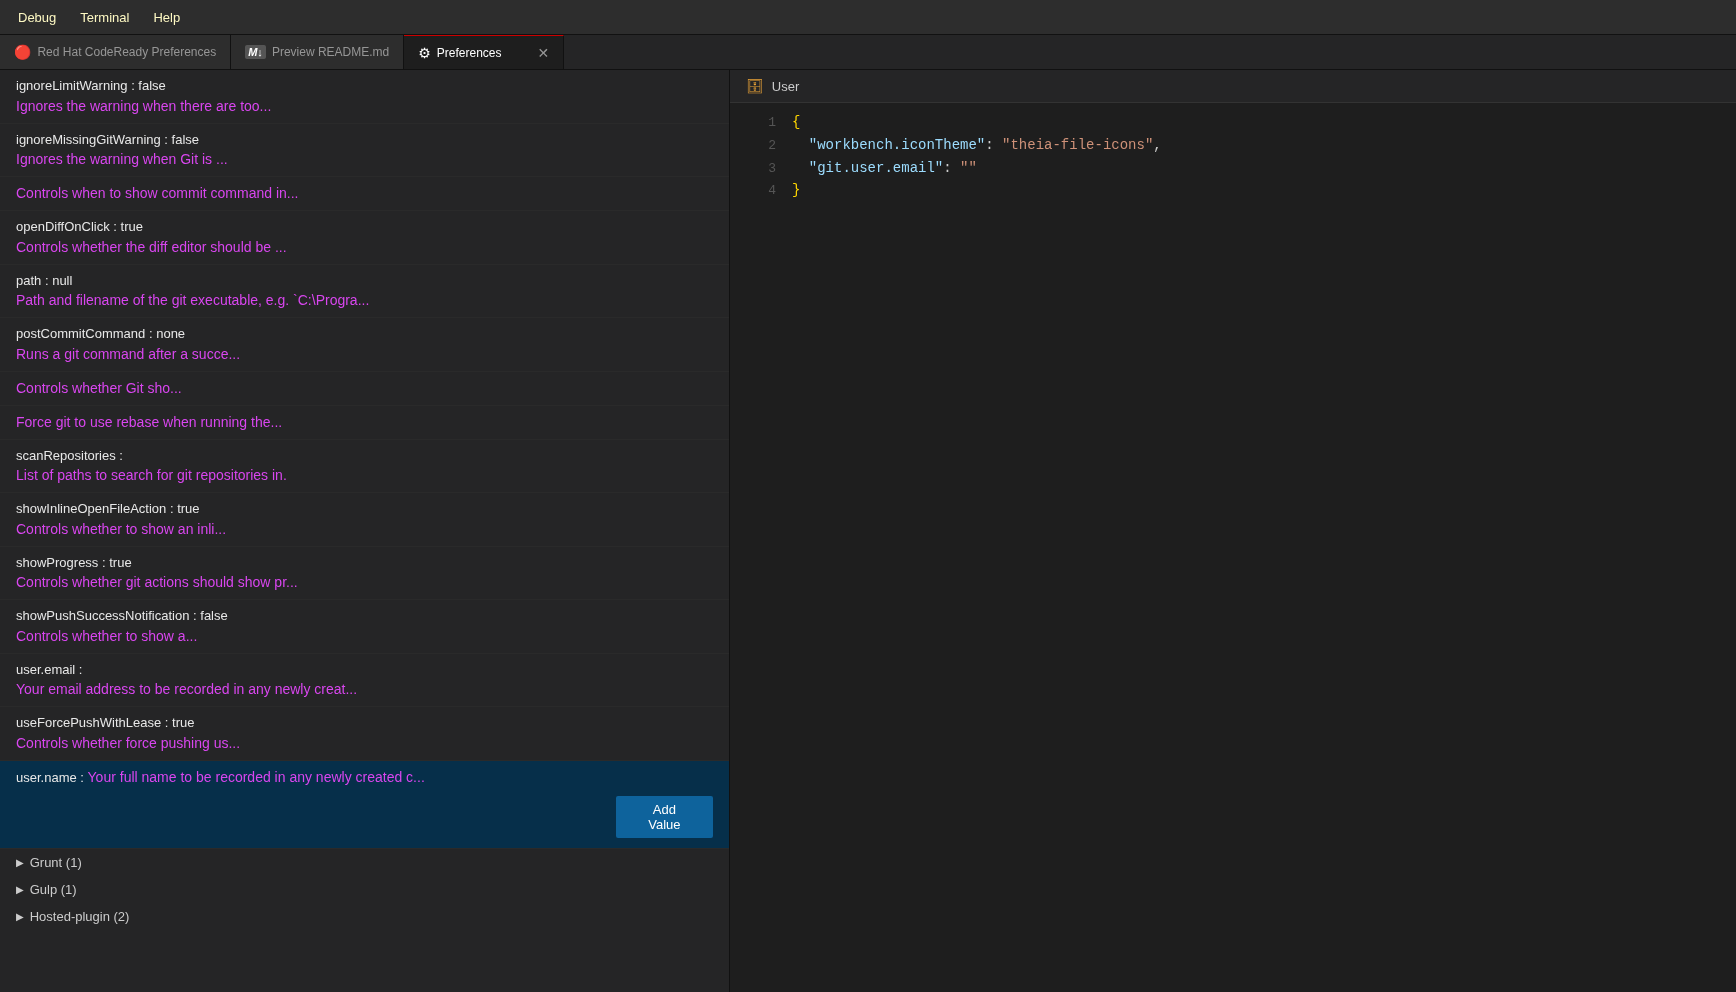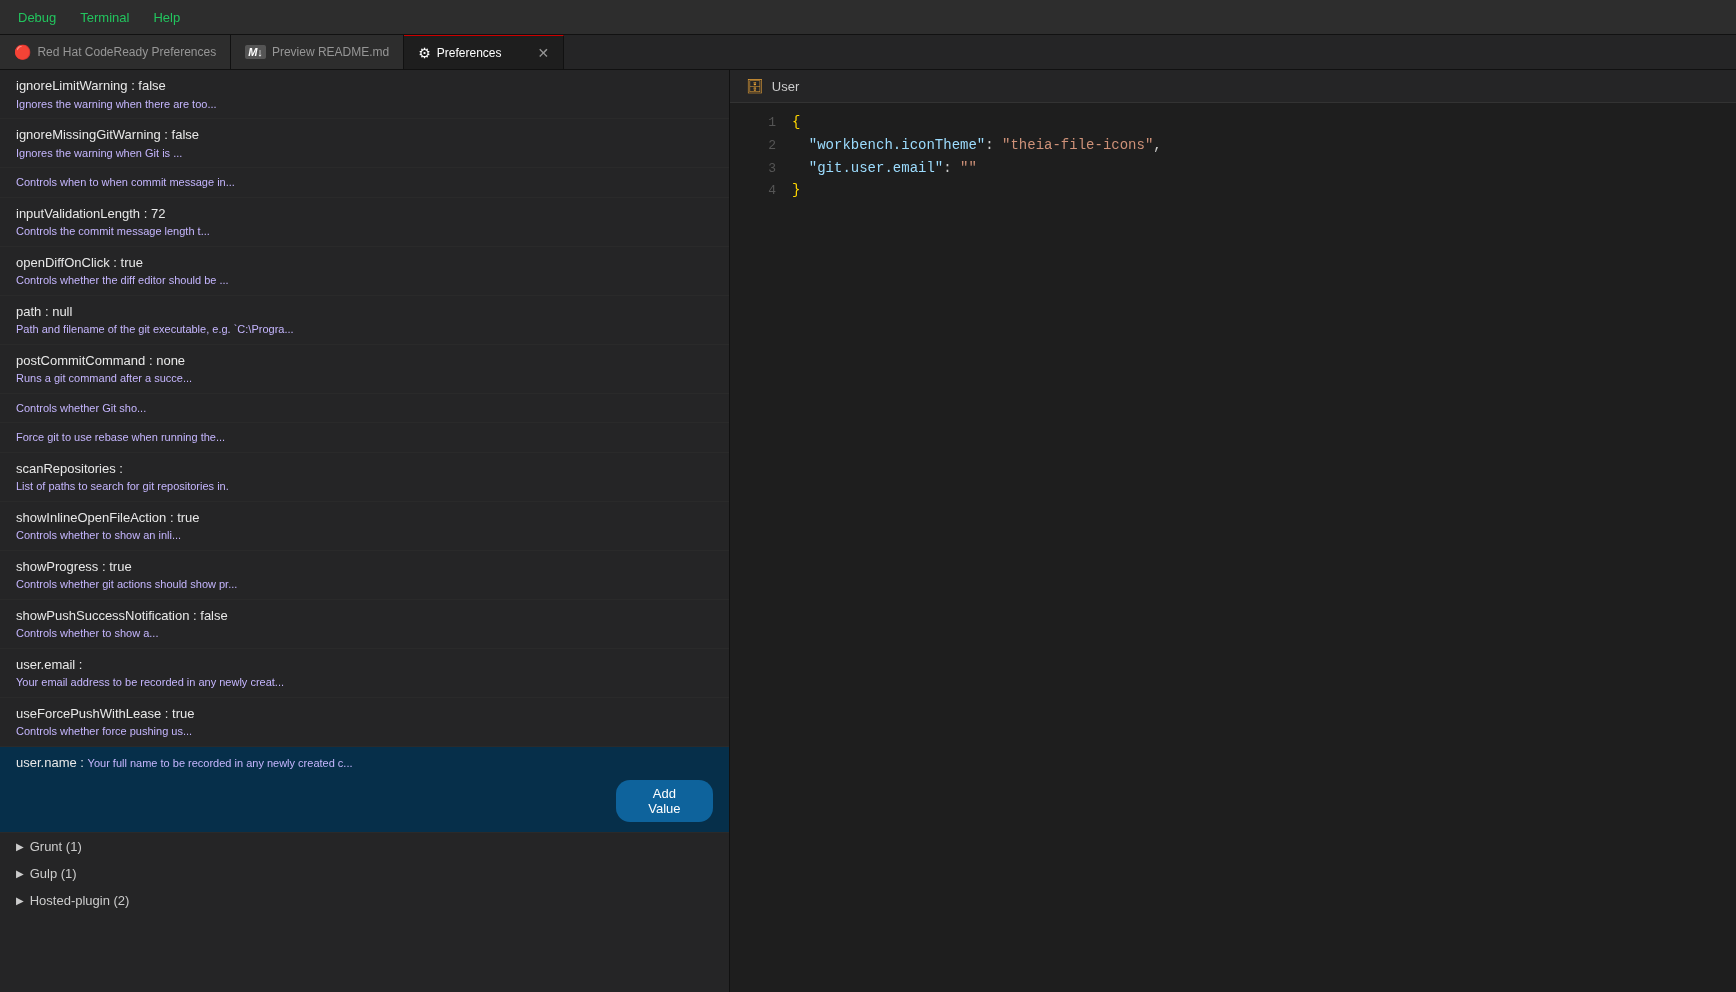--- a/index.html
+++ b/index.html
@@ -17,21 +17,21 @@
     .menubar {
       background: #2d2d2d;
       height: 35px;
       display: flex;
       align-items: center;
       padding: 0 8px;
       gap: 4px;
       border-bottom: 1px solid #111;
     }
     .menubar-item {
-      color: #22c55e;
+      color: #fef9c3;
       padding: 4px 10px;
       cursor: pointer;
       border-radius: 3px;
       font-size: 13px;
     }
 
     
     .tabbar {
       background: #252526;
       height: 35px;
@@ -103,31 +103,31 @@
     }
     .settings-item.highlighted {
       background: #062f4a;
     }
 
     .settings-item .key {
       color: #e8e8e8;
       font-weight: 400;
     }
     .settings-item .desc {
-      color: #c4b5fd;
-      font-size: 11px;
+      color: #d946ef;
+      font-size: 14px;
     }
 
     
     .add-value-btn {
       display: inline-block;
       background: #0e639c;
       color: #ffffff;
       padding: 6px 20px;
-      border-radius: 14px;
+      border-radius: 2px;
       cursor: pointer;
       font-size: 13px;
       margin: 4px 0 4px 320px;
       border: none;
     }
 
     
     .collapsed-item {
       display: flex;
       align-items: center;
@@ -249,29 +249,23 @@
       </div>
 
       <div class="settings-item">
         <div>
           <span class="key">ignoreMissingGitWarning</span><span class="key"> : </span><span class="key value-bool-false">false</span>
         </div>
         <div class="desc">Ignores the warning when Git is ...</div>
       </div>
 
       <div class="settings-item">
-        <div class="desc">Controls when to when commit message in...</div>
-      </div>
-
-      <div class="settings-item">
-        <div>
-          <span class="key">inputValidationLength</span><span class="key"> : </span><span class="key value-num">72</span>
-        </div>
-        <div class="desc">Controls the commit message length t...</div>
-      </div>
+        <div class="desc">Controls when to show commit command in...</div>
+      </div>
+
 
       <div class="settings-item">
         <div>
           <span class="key">openDiffOnClick</span><span class="key"> : </span><span class="key value-bool-true">true</span>
         </div>
         <div class="desc">Controls whether the diff editor should be ...</div>
       </div>
 
       <div class="settings-item">
         <div>

